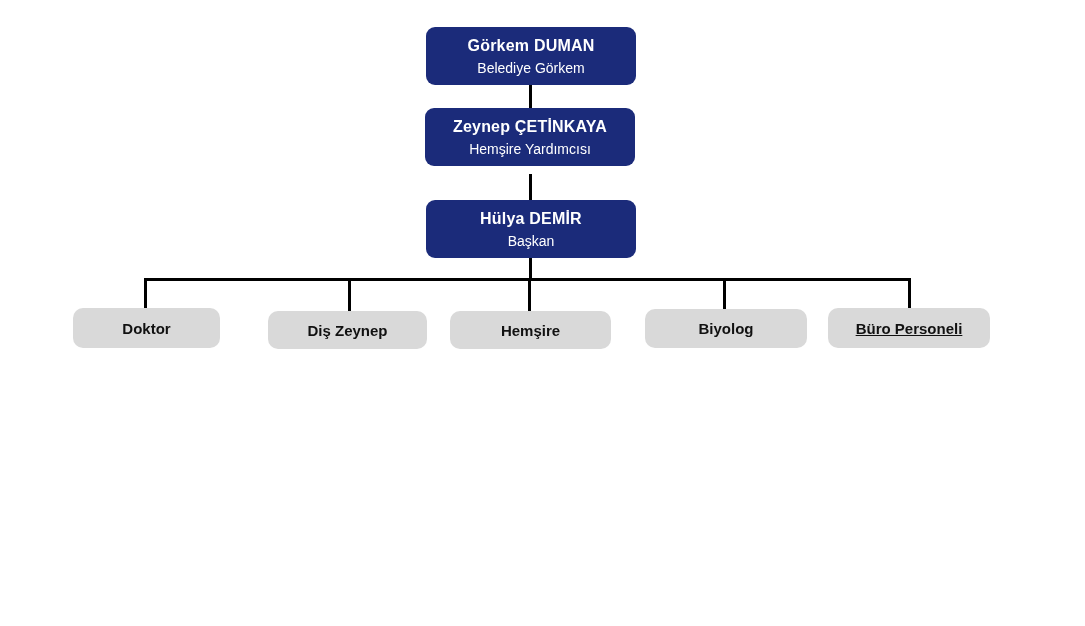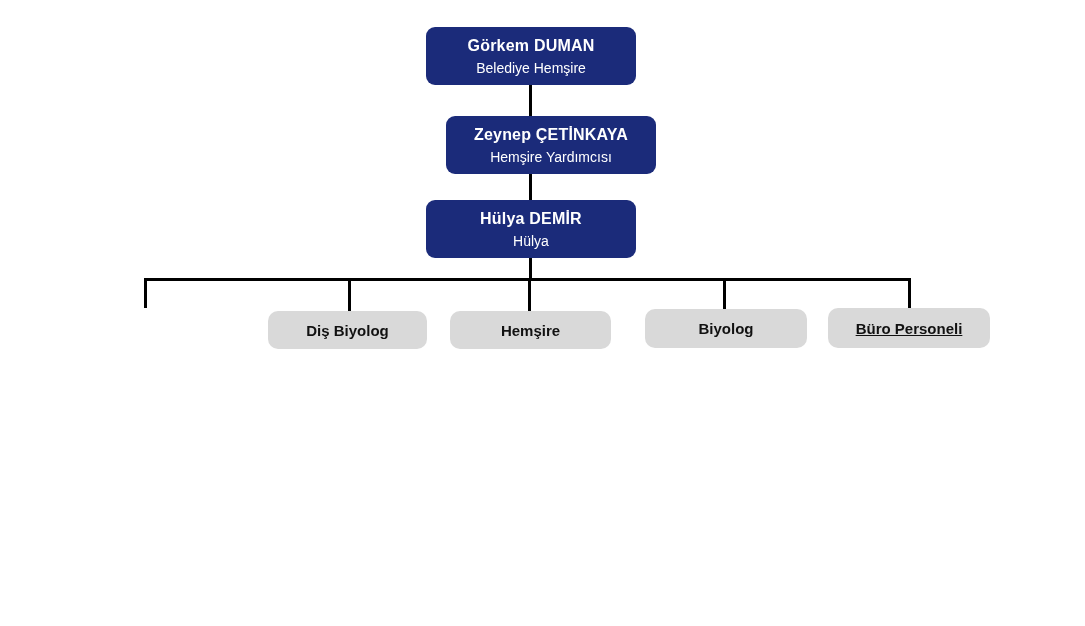--- a/index.html
+++ b/index.html
@@ -43,21 +43,21 @@
     display: flex; align-items: center; justify-content: center;
     text-align: center;
   }
   .slabel { font-size: 15px; font-weight: bold; }
   .line {
     position: absolute;
     background: var(--connector);
   }
   
   .m0 { left: 426px; top: 27px; }
-  .m1 { left: 425px; top: 116px; margin-left: 21px; }
+  .m1 { left: 425px; top: 108px; }
   .m2 { left: 426px; top: 200px; }
   
   .vseg1 { left: 529px; top: 85px;  width: 3px; height: 31px; }
   .vseg2 { left: 529px; top: 174px; width: 3px; height: 26px; }
   .vseg3 { left: 529px; top: 258px; width: 3px; height: 20px; }
   
   .hline { left: 144px; top: 278px; width: 767px; height: 3px; }
   
   .d0 { left: 144px; top: 278px; width: 3px; height: 30px; }
   .d1 { left: 348px; top: 278px; width: 3px; height: 33px; }
@@ -71,47 +71,50 @@
   .s3 { left: 645px; top: 309px; width: 162px; height: 39px; }
   .s4 { left: 828px; top: 308px; width: 162px; height: 40px; text-decoration: underline; }
 </style>
 </head>
 <body>
 
 <div class="canvas">
 
   <div class="mbox m0">
     <div class="mname">Görkem DUMAN</div>
-    <div class="mtitle">Belediye Hemşire</div>
+    <div class="mtitle">Belediye Görkem</div>
   </div>
 
   <div class="line vseg1"></div>
 
   <div class="mbox m1">
     <div class="mname">Zeynep ÇETİNKAYA</div>
     <div class="mtitle">Hemşire Yardımcısı</div>
   </div>
 
   <div class="line vseg2"></div>
 
   <div class="mbox m2">
     <div class="mname">Hülya DEMİR</div>
-    <div class="mtitle">Hülya</div>
+    <div class="mtitle">Başkan</div>
   </div>
 
   <div class="line vseg3"></div>
   <div class="line hline"></div>
   <div class="line d0"></div>
   <div class="line d1"></div>
   <div class="line d2"></div>
   <div class="line d3"></div>
   <div class="line d4"></div>
 
+  <div class="sbox s0">
+    <div class="slabel">Doktor</div>
+  </div>
   <div class="sbox s1">
-    <div class="slabel">Diş Biyolog</div>
+    <div class="slabel">Diş Zeynep</div>
   </div>
   <div class="sbox s3">
     <div class="slabel">Biyolog</div>
   </div>
   <div class="sbox s2">
     <div class="slabel">Hemşire</div>
   </div>
   <div class="sbox s4">
     <div class="slabel">Büro Personeli</div>
   </div>

